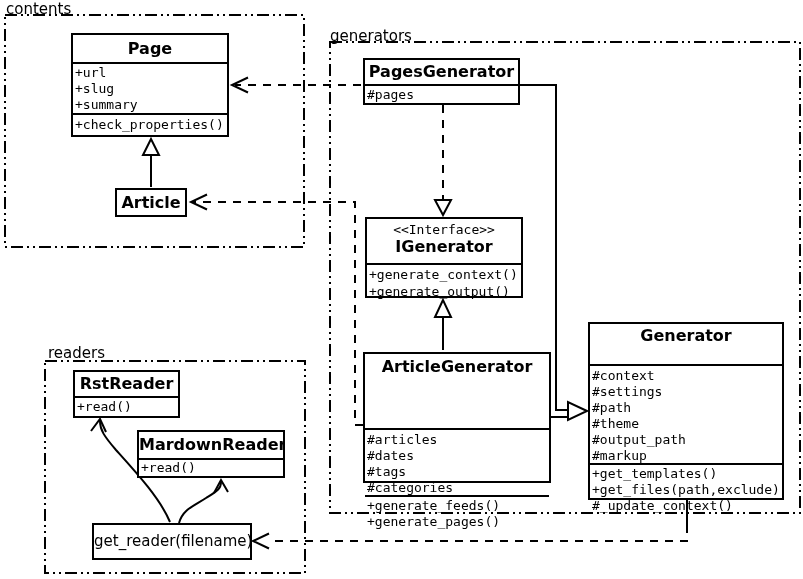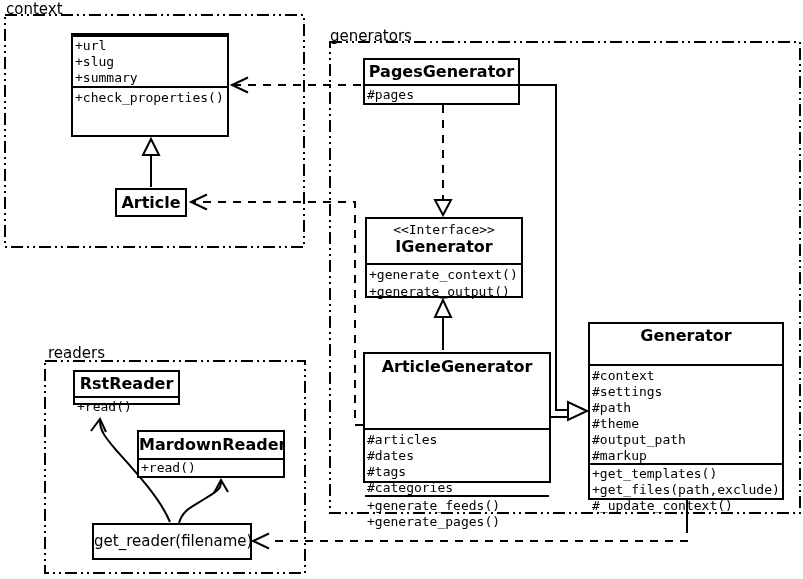--- a/index.html
+++ b/index.html
@@ -68,25 +68,26 @@
     <polyline points="687,525 687,541 272,541" fill="none" stroke="#000" stroke-width="2" stroke-dasharray="8 7"></polyline>
     <polyline points="269,533.5 253,541 269,548.5" fill="none" stroke="#000" stroke-width="2"></polyline>
 
     <path d="M 170,522 C 160,498 134,470 116,450 C 104,436 100,430 100,421" fill="none" stroke="#000" stroke-width="2"></path>
     <polyline points="91,431 100,419 106,432" fill="none" stroke="#000" stroke-width="2"></polyline>
 
     <path d="M 179,523 C 183,509 194,506 206,498 C 217,491 221,489 221,482" fill="none" stroke="#000" stroke-width="2"></path>
     <polyline points="214,493 221,480 228,492" fill="none" stroke="#000" stroke-width="2"></polyline>
   </svg>
 
-  <div class="pkg-label" style="left:6px; top:1px;">context</div>
+  <div class="pkg-label" style="left:6px; top:1px;">contents</div>
   <div class="pkg-label" style="left:330px; top:28px;">generators</div>
   <div class="pkg-label" style="left:48px; top:345px;">readers</div>
 
   <div class="cls" style="left:71px; top:33px; width:158px; height:104px;">
+    <div class="cls-title" style="line-height:27px; height:27px;">Page</div>
     <div class="sec" style="height:51px; padding-top:1px;">
       <div class="member">+url</div>
       <div class="member">+slug</div>
       <div class="member">+summary</div>
     </div>
     <div class="sec" style="height:22px;">
       <div class="member" style="line-height:20px;">+check_properties()</div>
     </div>
   </div>
 
@@ -136,21 +137,21 @@
       <div class="member">#output_path</div>
       <div class="member">#markup</div>
     </div>
     <div class="sec" style="height:51px; padding-top:1px;">
       <div class="member">+get_templates()</div>
       <div class="member">+get_files(path,exclude)</div>
       <div class="member">#_update_context()</div>
     </div>
   </div>
 
-  <div class="cls" style="left:73px; top:370px; width:107px; height:35px;">
+  <div class="cls" style="left:73px; top:370px; width:107px; height:48px;">
     <div class="cls-title" style="line-height:24px; height:24px;">RstReader</div>
     <div class="sec" style="height:20px;">
       <div class="member" style="line-height:18px;">+read()</div>
     </div>
   </div>
 
   <div class="cls" style="left:137px; top:430px; width:148px; height:48px;">
     <div class="cls-title" style="line-height:26px; height:26px;">MardownReader</div>
     <div class="sec" style="height:18px;">
       <div class="member" style="line-height:16px;">+read()</div>

